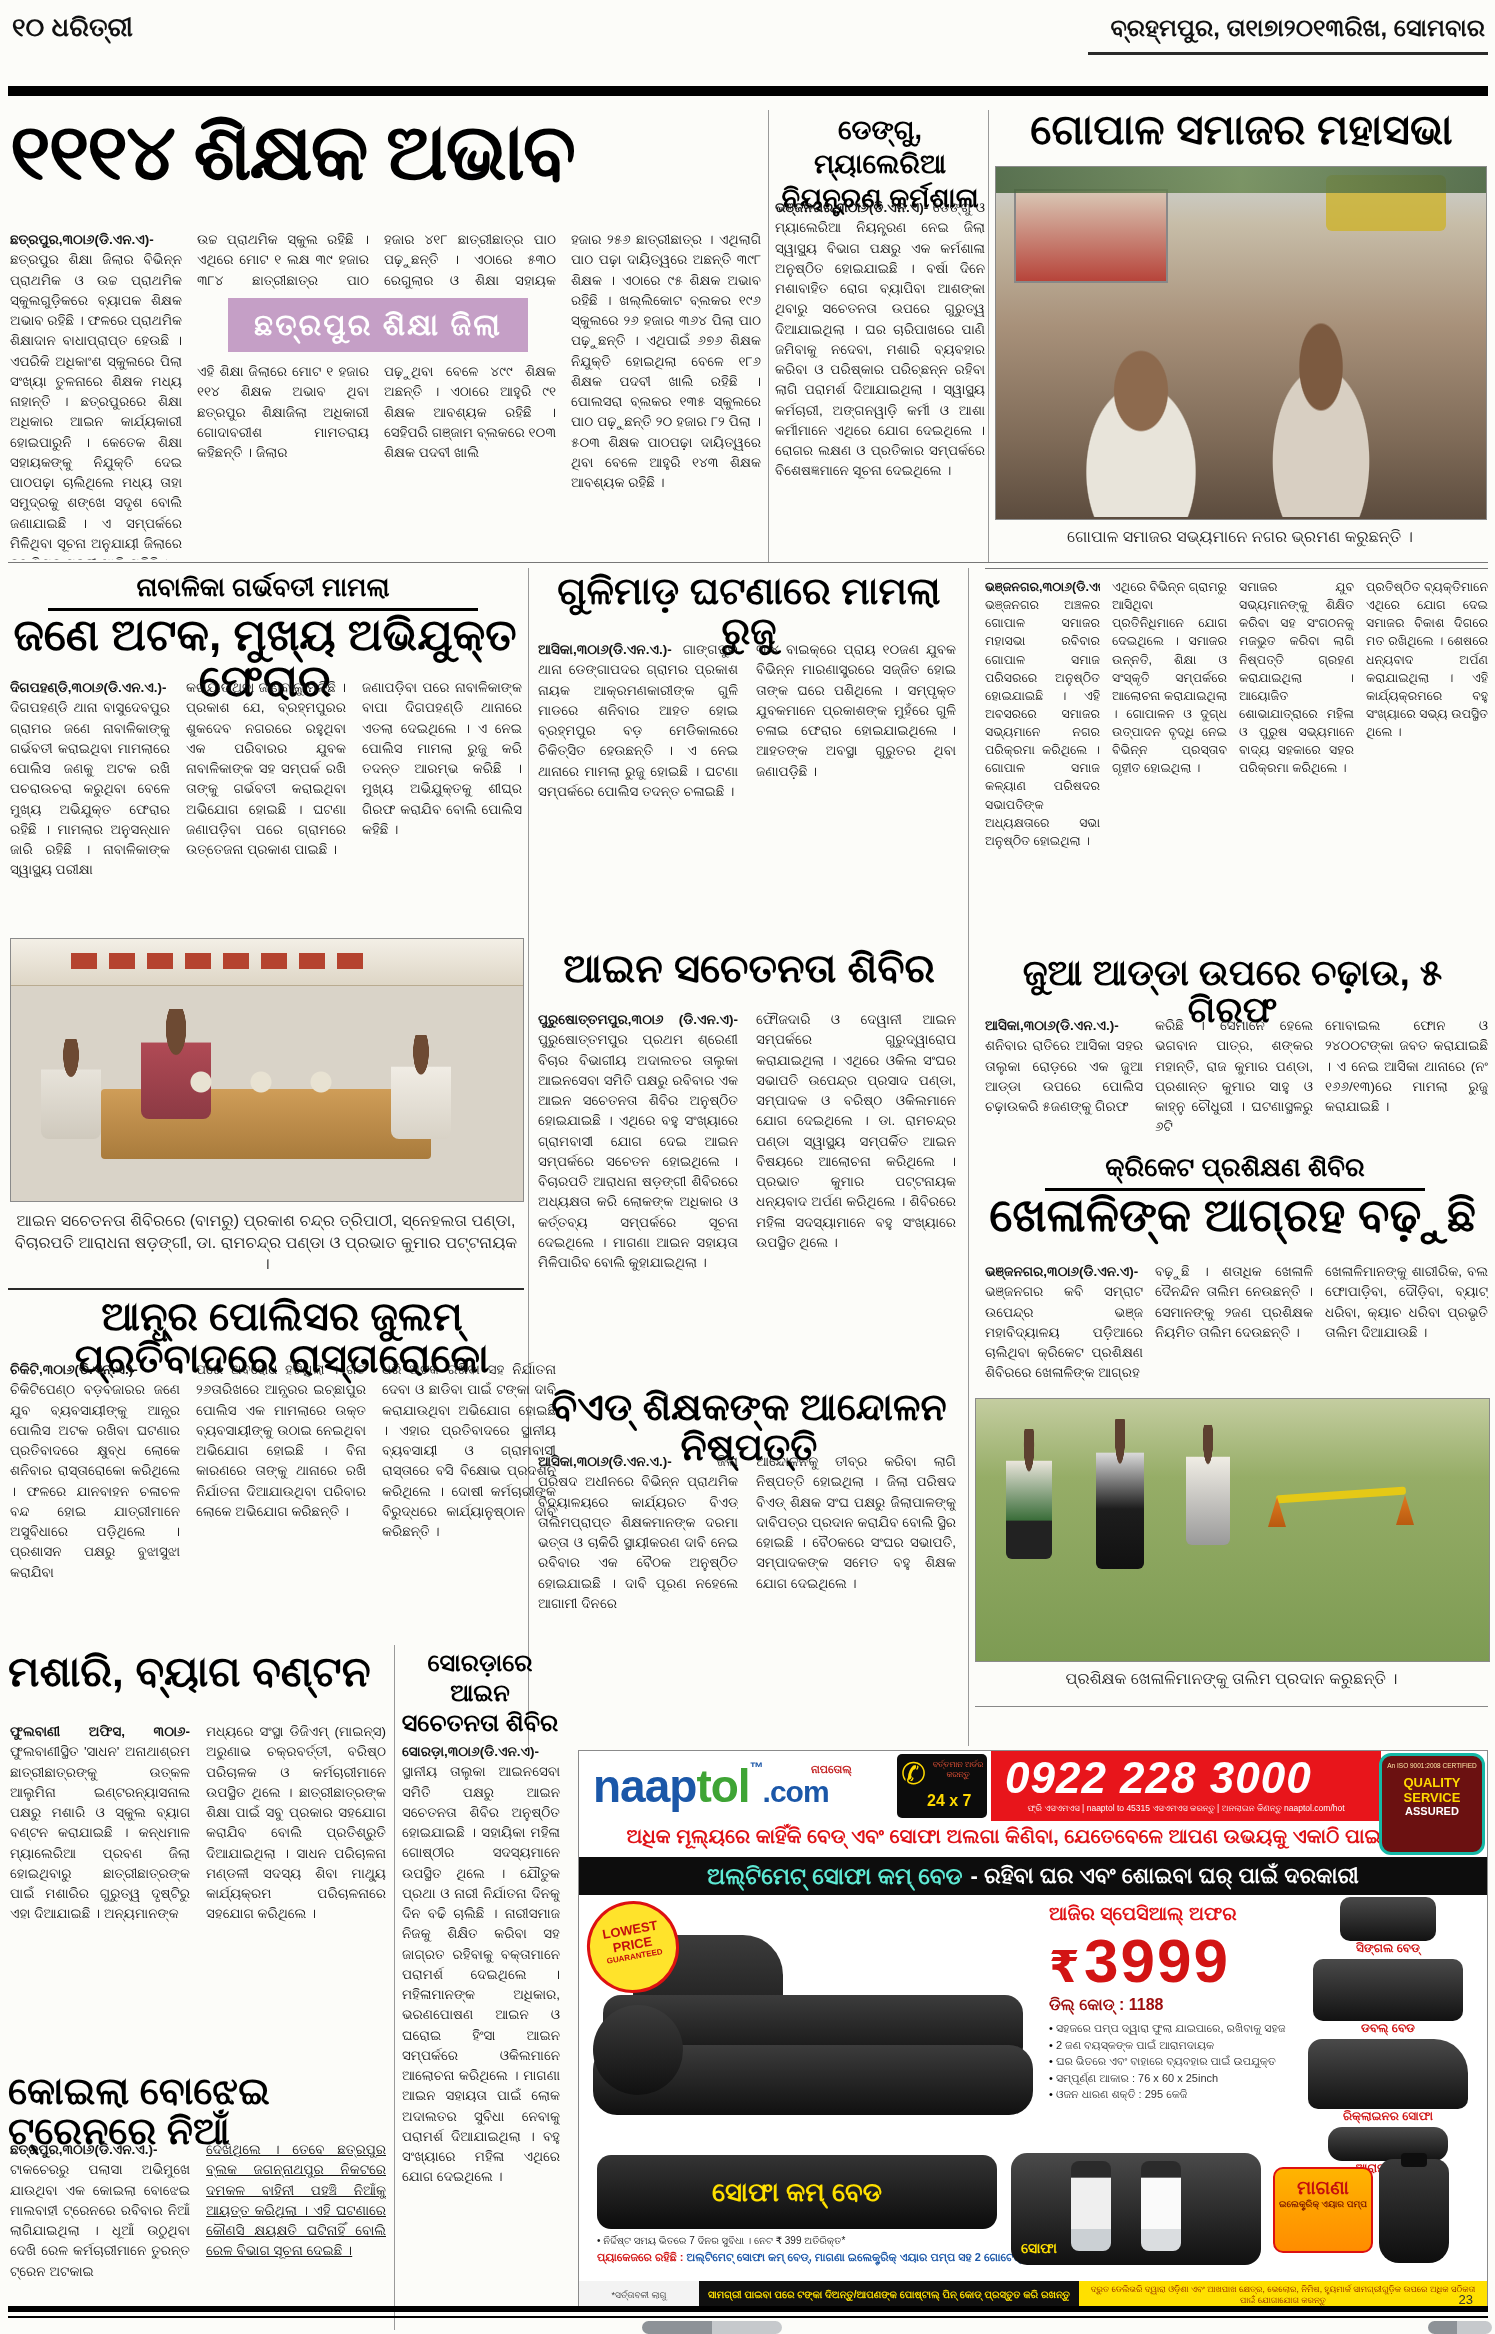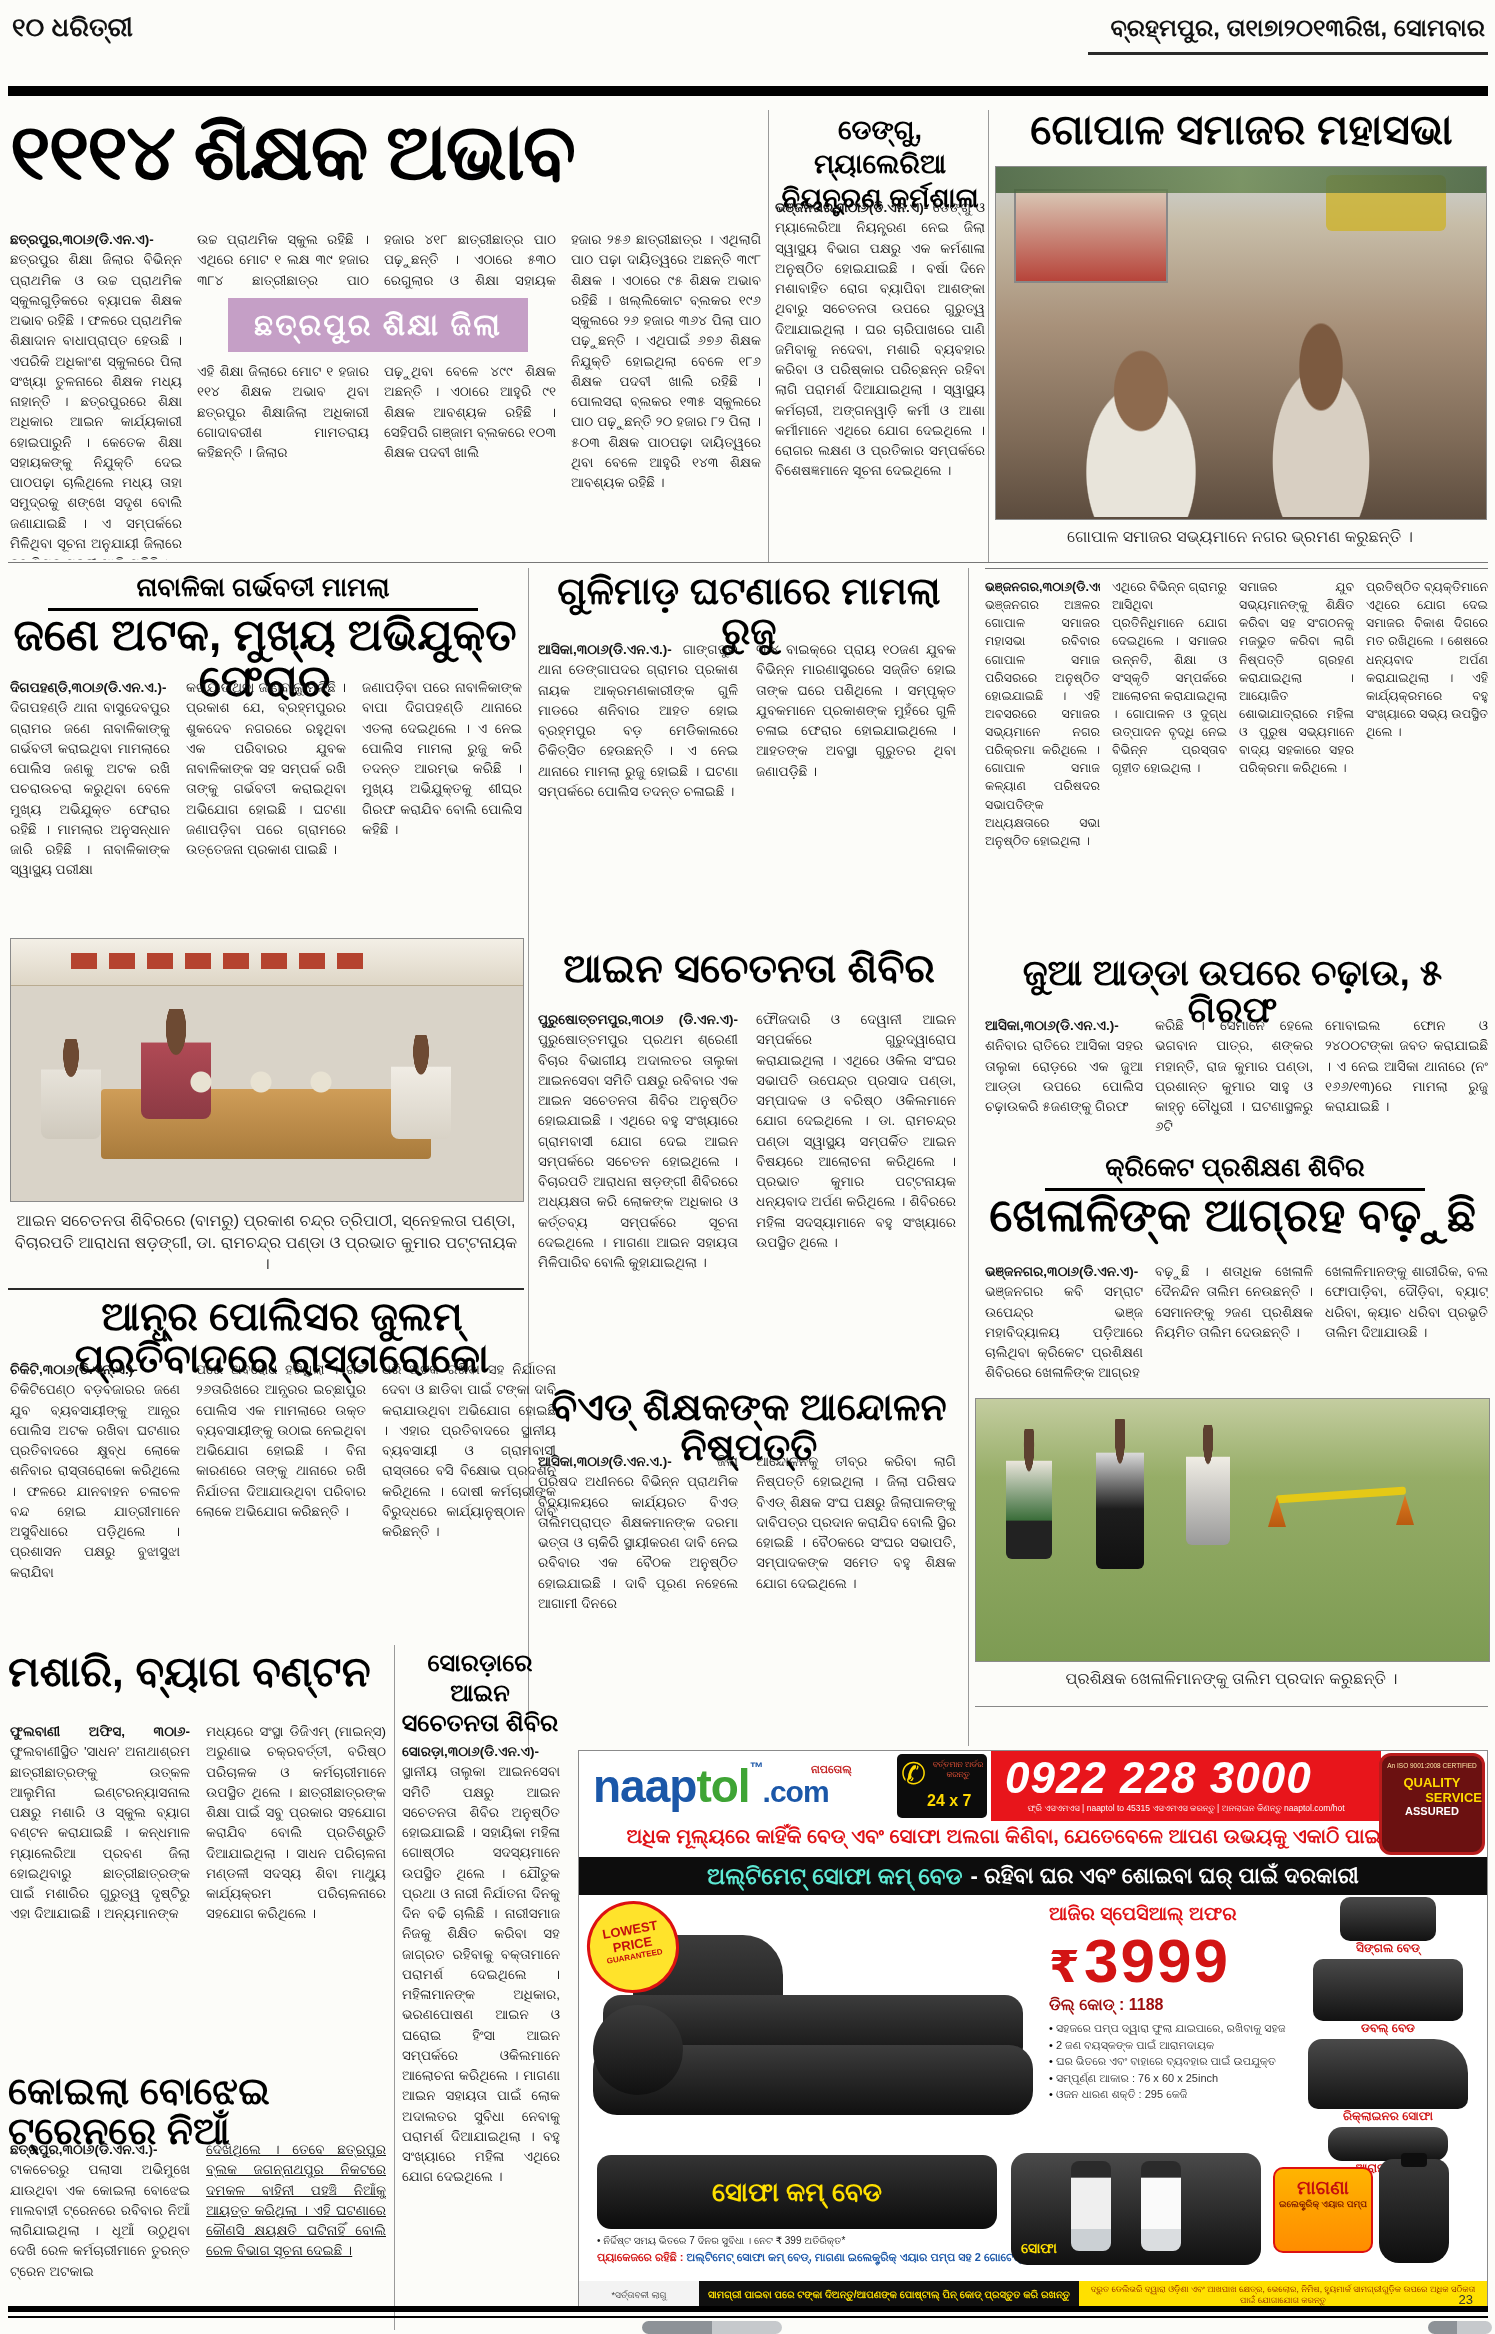--- a/index.html
+++ b/index.html
@@ -17,21 +17,21 @@
   .ruleh{position:absolute;background:#2a2a2a;}
   .rulev{position:absolute;background:#9a9a9a;width:1px;}
   .pinkbox{position:absolute;background:#c59fc6;display:flex;align-items:center;justify-content:center;
            color:#fff;font-weight:800;font-size:30px;letter-spacing:2px;}
   
   #ad{position:absolute;left:578px;top:1750px;width:908px;height:558px;background:#fff;border:1px solid #8b8b8b;}
   .adtop{position:absolute;left:0;top:0;width:100%;height:70px;background:#fff;}
   .redbanner{position:absolute;left:412px;top:0;width:390px;height:70px;background:#e8151b;color:#fff;}
   .phonebox{position:absolute;left:318px;top:3px;width:90px;height:64px;background:#0c0c0c;border-radius:5px;color:#ffd900;}
   .badge{position:absolute;left:800px;top:2px;width:100px;height:96px;background:#6b1111;border-radius:12px;
-         border:3px solid #b91c1c;color:#ffd900;text-align:center;z-index:5;}
+         border:3px solid #14b8a6;color:#ffd900;text-align:center;z-index:5;}
   .blackbar{position:absolute;left:0;top:106px;width:100%;height:38px;background:#0d0d0d;display:flex;align-items:center;justify-content:center;gap:8px;}
   .sofa-part{position:absolute;background:linear-gradient(180deg,#3c3c3c,#101010);border-radius:18px;}
   .thumb{background:linear-gradient(180deg,#4a4a4a,#121212);border-radius:10px;}
   .thumb-label{color:#cf1212;font-weight:bold;font-size:12px;text-align:center;}
   .bullet-list{margin:6px 0 0 0;padding:0;list-style:none;font-size:11px;color:#333;line-height:1.5;}
   .bullet-list li::before{content:"• ";color:#000;}
   .pill{position:absolute;height:13px;border-radius:7px;overflow:hidden;display:flex;}
 </style>
 </head>
 <body>
@@ -203,21 +203,21 @@
         <div class="abs" style="left:34px;top:6px;width:54px;font-size:8px;color:#ff5a3c;line-height:1.2;text-align:center;">ବର୍ତ୍ତମାନ ଅର୍ଡର କରନ୍ତୁ</div>
         <div class="abs" style="left:30px;top:38px;font-size:16px;font-weight:800;">24 x 7</div>
       </div>
       <div class="redbanner">
         <div class="abs" style="left:14px;top:2px;font-size:44px;font-weight:800;font-style:italic;letter-spacing:1px;">0922 228 3000</div>
         <div class="abs" style="left:10px;top:52px;width:370px;font-size:8.5px;text-align:center;">ଫ୍ରି ଏସଏମଏସ | naaptol to 45315 ଏସଏମଏସ କରନ୍ତୁ | ଅନଲାଇନ କିଣନ୍ତୁ naaptol.com/hot</div>
       </div>
       <div class="badge">
         <div style="font-size:6.5px;margin-top:6px;color:#ffe9a8;">An ISO 9001:2008 CERTIFIED</div>
         <div style="font-size:13px;font-weight:800;margin-top:6px;">QUALITY</div>
-        <div style="font-size:13px;font-weight:800;text-align:right;">SERVICE</div>
+        <div style="font-size:13px;font-weight:800;">SERVICE</div>
         <div style="font-size:11px;font-weight:800;color:#fff;">ASSURED</div>
       </div>
     </div>
 
     <div class="abs center" style="left:0;top:74px;width:100%;font-size:20px;font-weight:800;color:#e01216;">ଅଧିକ ମୂଲ୍ୟରେ କାହିଁକି ବେଡ୍ ଏବଂ ସୋଫା ଅଲଗା କିଣିବା, ଯେତେବେଳେ ଆପଣ ଉଭୟକୁ ଏକାଠି ପାଇପାରିବେ</div>
 
     <div class="blackbar">
       <span style="color:#5eead4;font-size:23px;font-weight:800;">ଅଲ୍ଟିମେଟ୍ ସୋଫା କମ୍ ବେଡ</span>
       <span style="color:#fff;font-size:22px;font-weight:800;">- ରହିବା ଘର ଏବଂ ଶୋଇବା ଘର୍ ପାଇଁ ଦରକାରୀ</span>
     </div>

